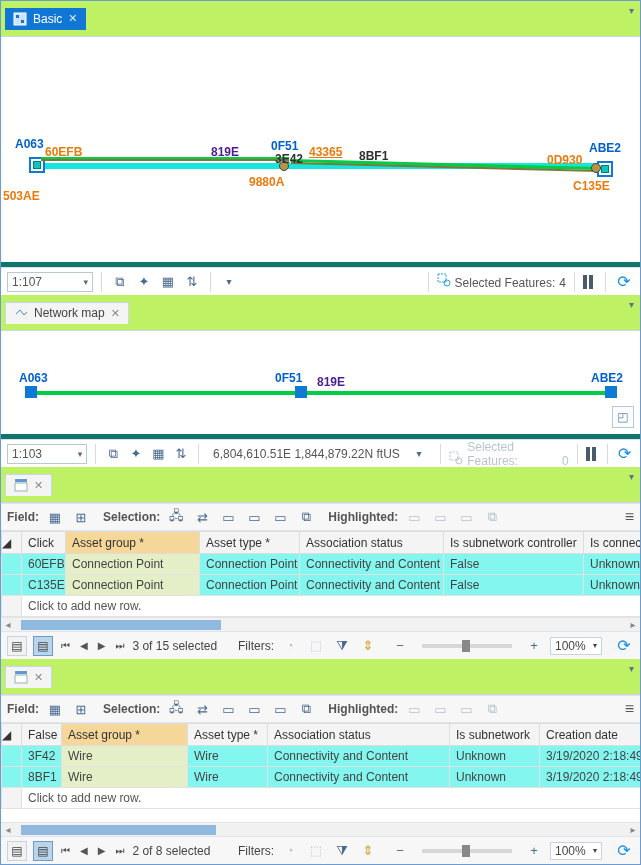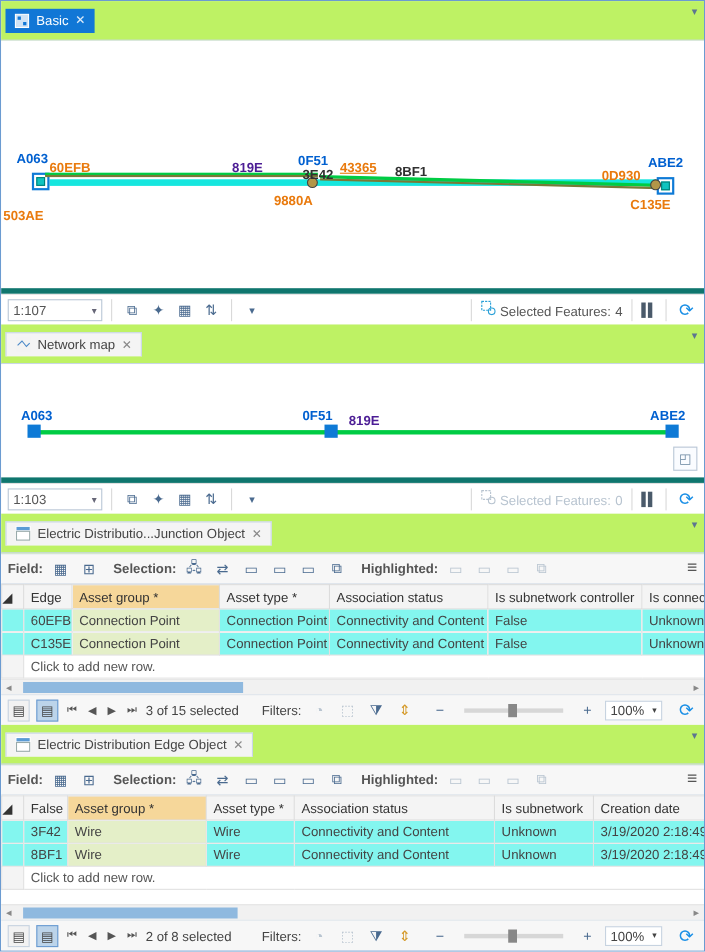--- a/index.html
+++ b/index.html
@@ -318,20 +318,21 @@
   <div class="scale-select">
     <span>1:103</span>
     <span style="font-size:9px;color:#667;">▾</span>
   </div>
   <div class="sep"></div>
   <span class="tb-btn">⧉</span>
   <span class="tb-btn">✦</span>
   <span class="tb-btn">▦</span>
   <span class="tb-btn">⇅</span>
   <div class="sep"></div>
+  <span class="coords">6,804,610.51E 1,844,879.22N ftUS</span>
   <span class="tb-btn" style="font-size:10px;">▾</span>
   <div class="spacer"></div>
   <div class="sep"></div>
   <span class="selected-feat grey">
     <span>
       <svg class="mini" viewBox="0 0 14 14">
           <rect x="1" y="1" width="8" height="8" fill="none" stroke="#b8c4d0" stroke-dasharray="2 1"></rect>
           <circle cx="10" cy="10" r="3" fill="none" stroke="#b8c4d0"></circle>
         </svg>
     </span>
@@ -350,21 +351,20 @@
 <div class="attr-panel" style="flex:0 0 auto;">
   <div class="panel-header">
     <div class="tab-inactive">
       <span class="tab-icon">
         <svg class="mini" viewBox="0 0 14 14">
             <rect width="14" height="14" fill="#fff"></rect>
             <rect x="1" y="1" width="12" height="3" fill="#5b9bd5"></rect>
             <rect x="1" y="5" width="12" height="8" fill="none" stroke="#9aa"></rect>
           </svg>
       </span>
-      <span>Electric Distributio...Junction Object</span>
       <span class="tab-close" style="color:#777;">✕</span>
     </div>
     <span class="drop-arrow">▾</span>
   </div>
 
   <div class="section-bar">
     <span class="lblhead">Field:</span>
     <span class="tb-btn">▦</span>
     <span class="tb-btn">⊞</span>
     <div class="sep"></div>
@@ -391,21 +391,21 @@
           <col style="width:44px">
           <col style="width:134px">
       <col style="width:100px">
           <col style="width:144px">
           <col style="width:140px">
           <col style="width:98px">
     </colgroup>
     <tbody>
           <tr>
       <th class="rowhdr">◢</th>
-      <th>Edge</th>
+      <th>Click</th>
       <th class="sort">Asset group *</th>
       <th>Asset type *</th>
       <th>Association status</th>
       <th>Is subnetwork controller</th>
       <th>Is connect</th>
     </tr>
     <tr class="sel">
       <td class="rowhdr"></td>
       <td>60EFB</td>
       <td class="sort">Connection Point</td>
@@ -471,21 +471,20 @@
 <div class="attr-panel" style="flex:1 1 auto;">
   <div class="panel-header">
     <div class="tab-inactive">
       <span class="tab-icon">
         <svg class="mini" viewBox="0 0 14 14">
             <rect width="14" height="14" fill="#fff"></rect>
             <rect x="1" y="1" width="12" height="3" fill="#5b9bd5"></rect>
             <rect x="1" y="5" width="12" height="8" fill="none" stroke="#9aa"></rect>
           </svg>
       </span>
-      <span>Electric Distribution Edge Object</span>
       <span class="tab-close" style="color:#777;">✕</span>
     </div>
     <span class="drop-arrow">▾</span>
   </div>
 
   <div class="section-bar">
     <span class="lblhead">Field:</span>
     <span class="tb-btn">▦</span>
     <span class="tb-btn">⊞</span>
     <div class="sep"></div>

